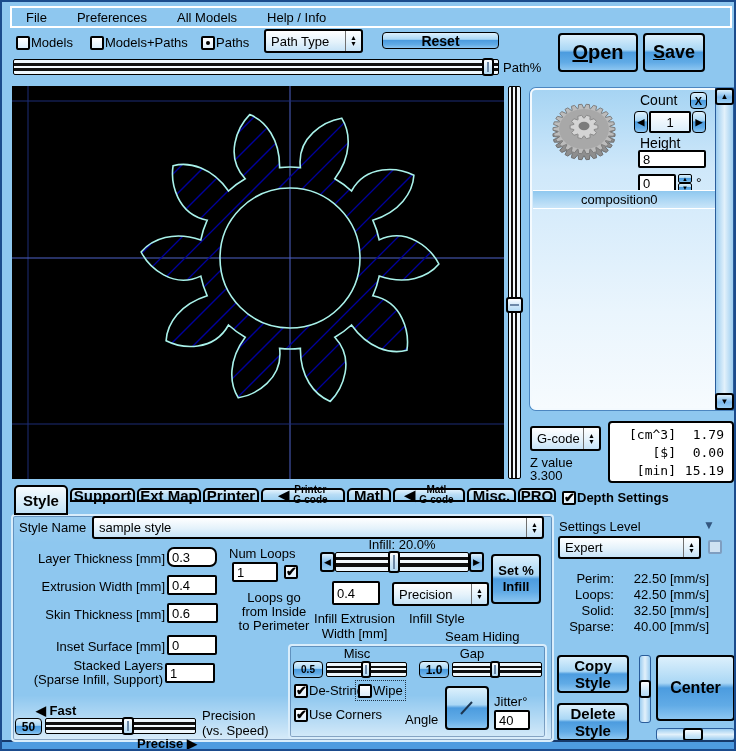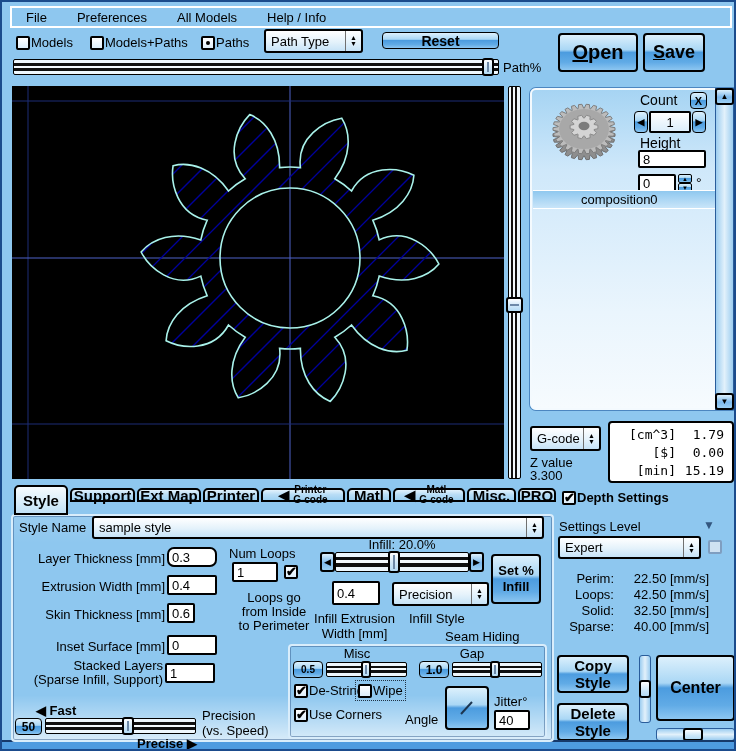--- a/index.html
+++ b/index.html
@@ -289,21 +289,21 @@
   <div class="combo" style="left:90px;top:514px;width:452px;height:23px;z-index:5;">
     <span class="val">sample style</span>
     <span class="updown"></span>
   </div>
 
   <span class="lbl" style="left:8px;top:549px;width:155px;text-align:right;z-index:5;">Layer Thickness [mm]</span>
   <input class="tin" style="left: 165px; top: 545px; width: 50px; height: 20px; z-index: 5; border-radius: 7px;" value="0.3">
   <span class="lbl" style="left:8px;top:577px;width:155px;text-align:right;z-index:5;">Extrusion Width [mm]</span>
   <input class="tin" style="left: 165px; top: 573px; width: 50px; height: 20px; z-index: 5;" value="0.4">
   <span class="lbl" style="left:8px;top:605px;width:155px;text-align:right;z-index:5;">Skin Thickness [mm]</span>
-  <input class="tin" style="left: 165px; top: 601px; width: 28px; height: 20px; z-index: 5;" value="0.6">
+  <input class="tin" style="left: 165px; top: 601px; width: 51px; height: 20px; z-index: 5;" value="0.6">
   <span class="lbl" style="left:8px;top:637px;width:155px;text-align:right;z-index:5;">Inset  Surface [mm]</span>
   <input class="tin" style="left: 165px; top: 633px; width: 50px; height: 20px; z-index: 5;" value="0">
   <span class="lbl" style="left:8px;top:656px;width:153px;text-align:right;z-index:5;">Stacked Layers</span>
   <span class="lbl" style="left:0px;top:670px;width:161px;text-align:right;z-index:5;">(Sparse Infill, Support)</span>
   <input class="tin" style="left: 163px; top: 661px; width: 50px; height: 20px; z-index: 5;" value="1">
 
   <span class="lbl" style="left:227px;top:544px;z-index:5;">Num Loops</span>
   <input class="tin" style="left: 230px; top: 560px; width: 46px; height: 20px; z-index: 5;" value="1">
   <div class="cbrow" style="left:282px;top:563px;z-index:5;">
       <span class="cbox checked"></span>

